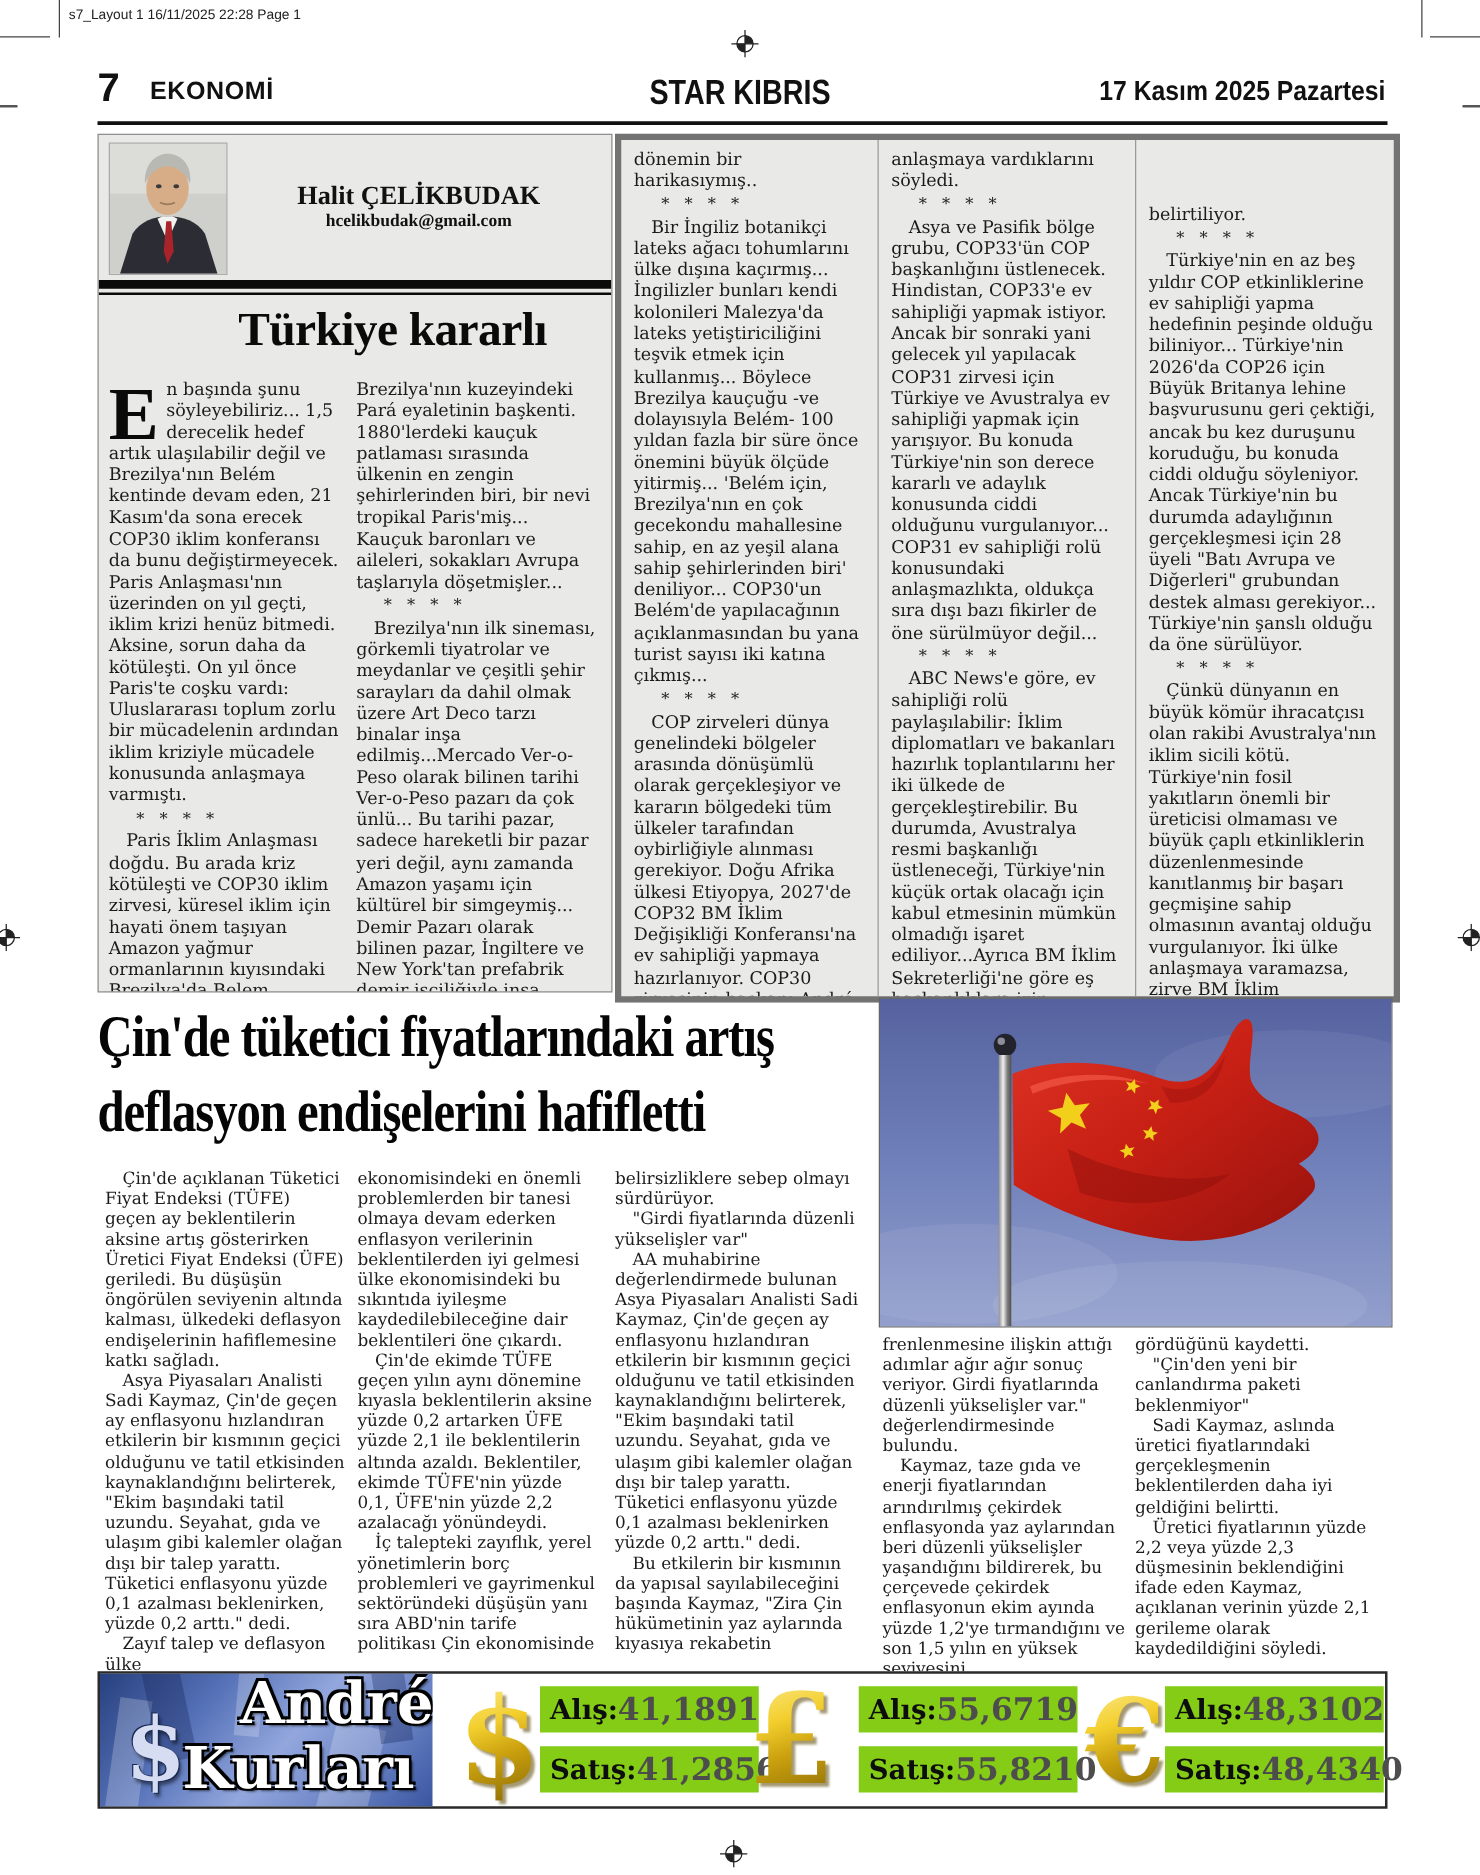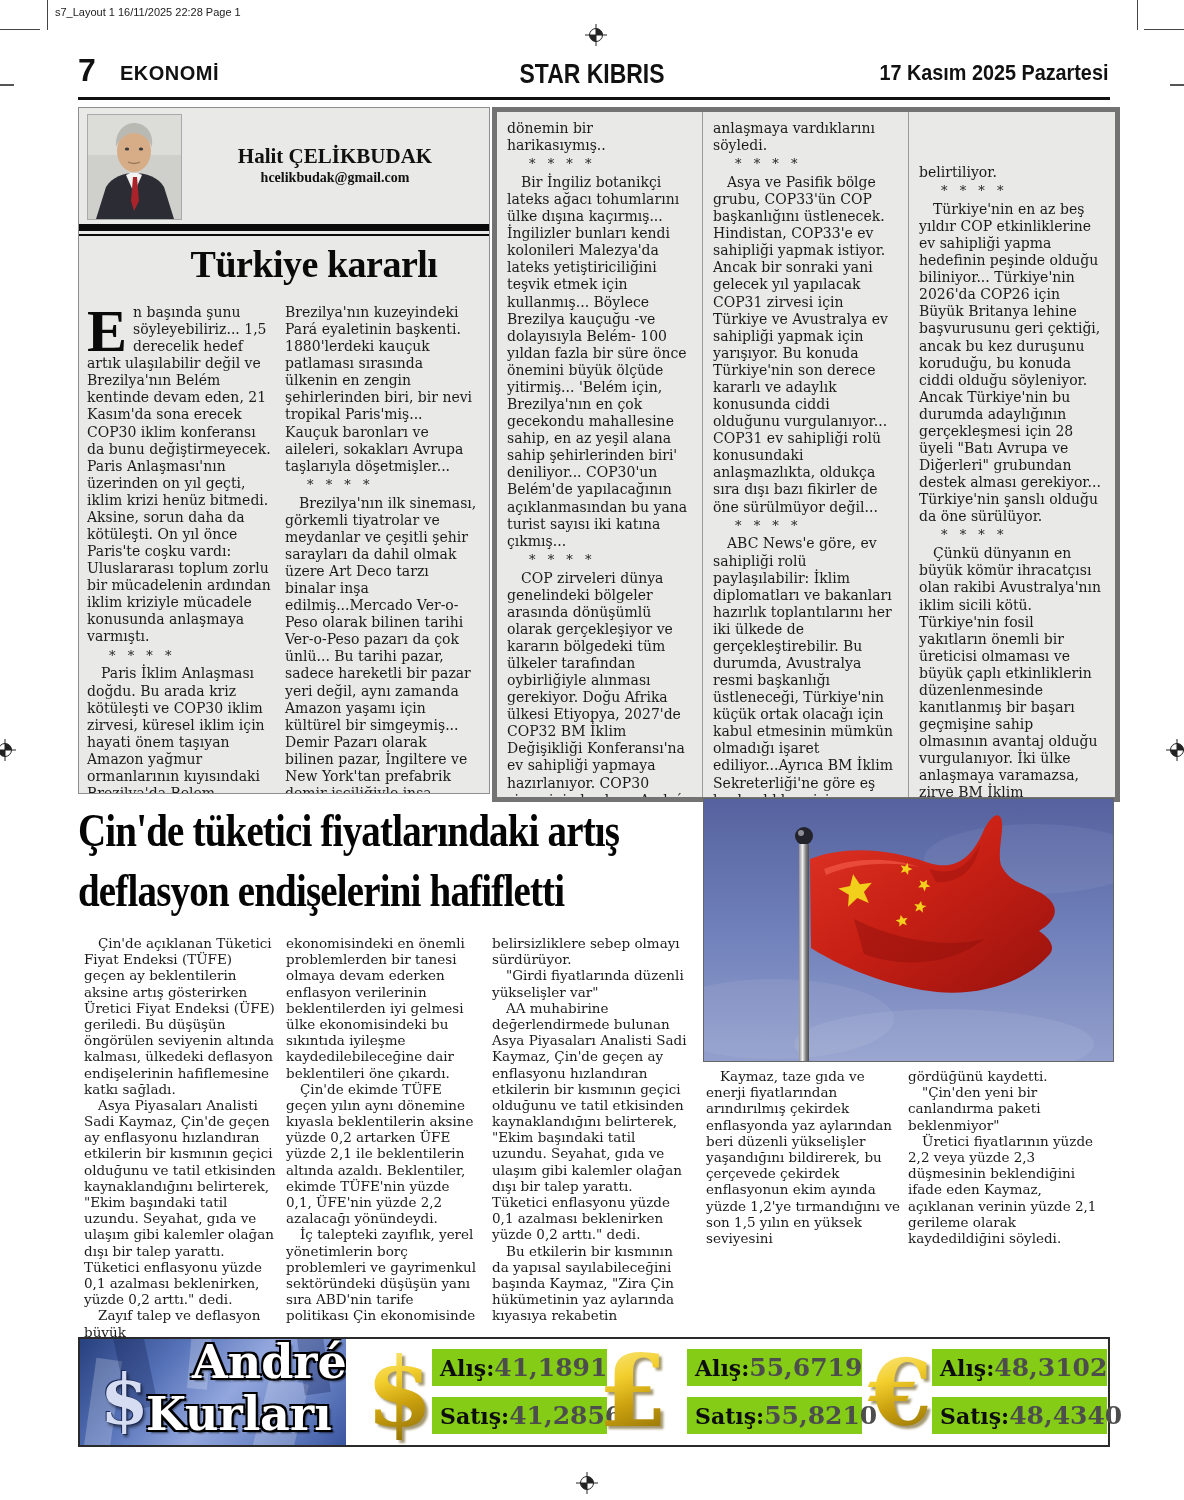--- a/index.html
+++ b/index.html
@@ -242,39 +242,41 @@
       <use href="#st" transform="translate(202,70) scale(0.62) rotate(18)" fill="#f2cf1b"></use>
       <use href="#st" transform="translate(220,86) scale(0.62) rotate(30)" fill="#f2cf1b"></use>
       <use href="#st" transform="translate(216,108) scale(0.62) rotate(10)" fill="#f2cf1b"></use>
       <use href="#st" transform="translate(198,122) scale(0.62) rotate(-12)" fill="#f2cf1b"></use>
     </svg>
   </div>
 
   <div class="a2col a2c1">
     <p>Çin'de açıklanan Tüketici Fiyat Endeksi (TÜFE) geçen ay beklentilerin aksine artış gösterirken Üretici Fiyat Endeksi (ÜFE) geriledi. Bu düşüşün öngörülen seviyenin altında kalması, ülkedeki deflasyon endişelerinin hafiflemesine katkı sağladı.</p>
     <p>Asya Piyasaları Analisti Sadi Kaymaz, Çin'de geçen ay enflasyonu hızlandıran etkilerin bir kısmının geçici olduğunu ve tatil etkisinden kaynaklandığını belirterek, "Ekim başındaki tatil uzundu. Seyahat, gıda ve ulaşım gibi kalemler olağan dışı bir talep yarattı. Tüketici enflasyonu yüzde 0,1 azalması beklenirken, yüzde 0,2 arttı." dedi.</p>
-    <p>Zayıf talep ve deflasyon büyük</p>
+    <p>Zayıf talep ve deflasyon ülke</p>
   </div>
   <div class="a2col a2c2">
     <p style="text-indent:0;">ekonomisindeki en önemli problemlerden bir tanesi olmaya devam ederken enflasyon verilerinin beklentilerden iyi gelmesi ülke ekonomisindeki bu sıkıntıda iyileşme kaydedilebileceğine dair beklentileri öne çıkardı.</p>
     <p>Çin'de ekimde TÜFE geçen yılın aynı dönemine kıyasla beklentilerin aksine yüzde 0,2 artarken ÜFE yüzde 2,1 ile beklentilerin altında azaldı. Beklentiler, ekimde TÜFE'nin yüzde 0,1, ÜFE'nin yüzde 2,2 azalacağı yönündeydi.</p>
     <p>İç talepteki zayıflık, yerel yönetimlerin borç problemleri ve gayrimenkul sektöründeki düşüşün yanı sıra ABD'nin tarife politikası Çin ekonomisinde</p>
   </div>
   <div class="a2col a2c3">
     <p style="text-indent:0;">belirsizliklere sebep olmayı sürdürüyor.</p>
     <p>"Girdi fiyatlarında düzenli yükselişler var"</p>
     <p>AA muhabirine değerlendirmede bulunan Asya Piyasaları Analisti Sadi Kaymaz, Çin'de geçen ay enflasyonu hızlandıran etkilerin bir kısmının geçici olduğunu ve tatil etkisinden kaynaklandığını belirterek, "Ekim başındaki tatil uzundu. Seyahat, gıda ve ulaşım gibi kalemler olağan dışı bir talep yarattı. Tüketici enflasyonu yüzde 0,1 azalması beklenirken yüzde 0,2 arttı." dedi.</p>
     <p>Bu etkilerin bir kısmının da yapısal sayılabileceğini başında Kaymaz, "Zira Çin hükümetinin yaz aylarında kıyasıya rekabetin</p>
   </div>
   <div class="a2col a2c4">
+    <p style="text-indent:0;">frenlenmesine ilişkin attığı adımlar ağır ağır sonuç veriyor. Girdi fiyatlarında düzenli yükselişler var." değerlendirmesinde bulundu.</p>
     <p>Kaymaz, taze gıda ve enerji fiyatlarından arındırılmış çekirdek enflasyonda yaz aylarından beri düzenli yükselişler yaşandığını bildirerek, bu çerçevede çekirdek enflasyonun ekim ayında yüzde 1,2'ye tırmandığını ve son 1,5 yılın en yüksek seviyesini</p>
   </div>
   <div class="a2col a2c5">
     <p style="text-indent:0;">gördüğünü kaydetti.</p>
     <p>"Çin'den yeni bir canlandırma paketi beklenmiyor"</p>
+    <p>Sadi Kaymaz, aslında üretici fiyatlarındaki gerçekleşmenin beklentilerden daha iyi geldiğini belirtti.</p>
     <p>Üretici fiyatlarının yüzde 2,2 veya yüzde 2,3 düşmesinin beklendiğini ifade eden Kaymaz, açıklanan verinin yüzde 2,1 gerileme olarak kaydedildiğini söyledi.</p>
   </div>
 
   <div class="curbar">
     <div class="doviz">
       <div class="shp" style="left:10px;top:20px;width:26px;height:90px;transform:rotate(8deg);"></div>
       <div class="shp2" style="left:40px;top:-10px;width:30px;height:80px;transform:rotate(-12deg);"></div>
       <div class="shp" style="left:180px;top:40px;width:40px;height:80px;transform:rotate(14deg);"></div>
       <div class="shp2" style="left:220px;top:-15px;width:26px;height:70px;transform:rotate(-8deg);"></div>
       <div class="shp" style="left:110px;top:-20px;width:20px;height:70px;transform:rotate(5deg);"></div>

